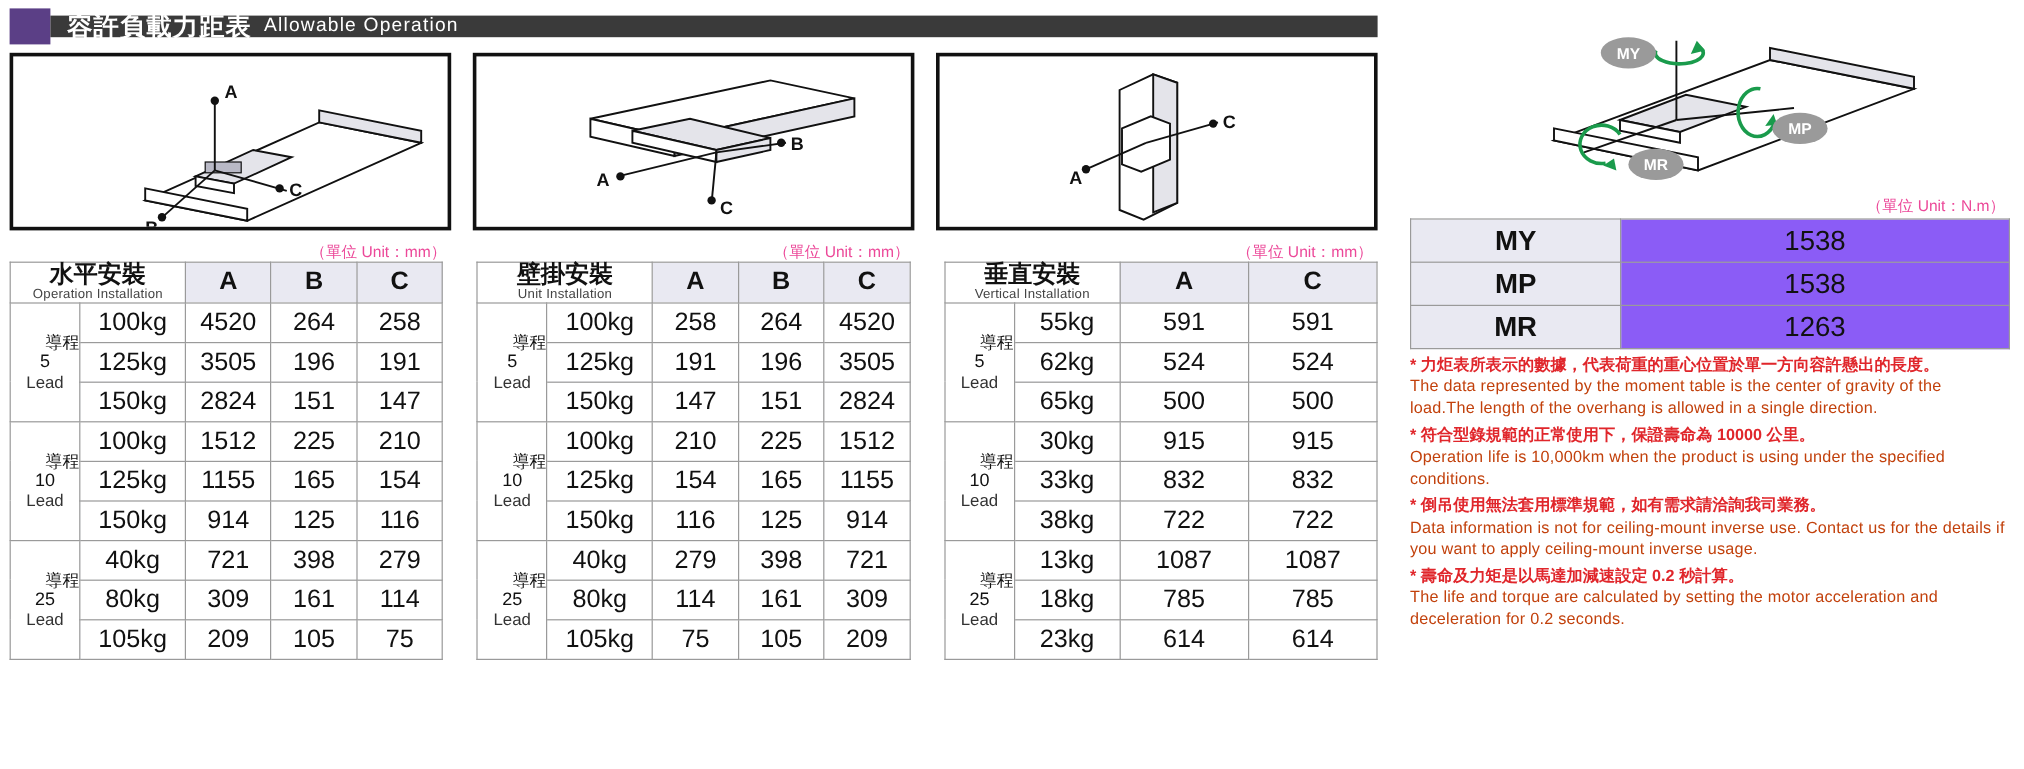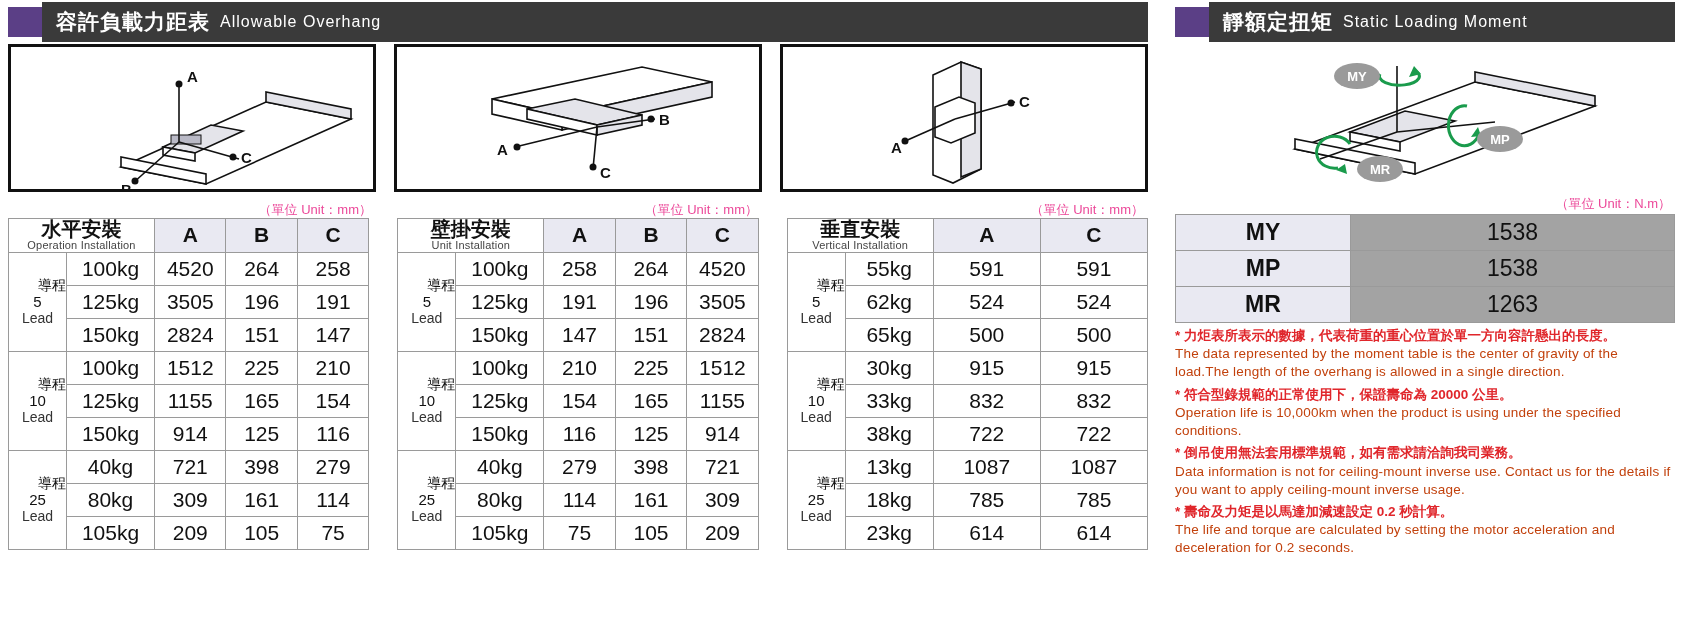--- a/index.html
+++ b/index.html
@@ -13,21 +13,21 @@
     overflow: hidden;
   }
   .page { position:relative; width:1687px; height:641px; }
 
   
   .sec-header { display:flex; align-items:center; height:32px; }
   .sec-header .accent {
     width: 34px; height: 30px; background:#5b3f86; flex:0 0 auto;
   }
   .sec-header .bar {
-    flex:1 1 auto; height:40px; background:#3a3a3a;
+    flex:1 1 auto; height:18px; background:#3a3a3a;
     display:flex; align-items:center; padding-left:14px; color:#fff;
   }
   .sec-header .cn { font-size:21px; font-weight:bold; letter-spacing:1px; }
   .sec-header .en { font-size:16px; margin-left:10px; letter-spacing:1px; }
 
   
   .left-block { position:absolute; left:8px; top:6px; width:1140px; }
   .figs { display:flex; gap:18px; margin-top:6px; }
   .fig {
     width: 368px; height: 148px; border:3px solid #111; background:#fff;
@@ -78,21 +78,21 @@
   
   .right-block { position:absolute; left:1175px; top:6px; width:500px; }
   .fig-r {
     width: 500px; height:148px; border:0; position:relative; margin-top:6px;
   }
   .mom-tbl { width:500px; table-layout:fixed; border-collapse:collapse; margin-top:2px;}
   .mom-tbl td {
     border:1px solid #9a9a9a; height:36px; text-align:center; font-size:23px;
   }
   .mom-tbl td.lbl { background:#e9e9f2; font-weight:bold; width:175px; }
-  .mom-tbl td.val { background:#a3a3a3; }
+  .mom-tbl td.val { background:#8b5cf6; }
 
   .notes { width:500px; }
   .note-cn { color:#e0262b; font-size:13.5px; font-weight:bold; margin-top:4px; line-height:1.35;}
   .note-en { color:#c2410c; font-size:13.5px; line-height:1.35; letter-spacing:0.2px;}
 
   
   .ln { stroke:#111; stroke-width:1.6; fill:none; }
   .body-f { fill:#ffffff; stroke:#111; stroke-width:1.6; }
   .body-g { fill:#e4e4ea; stroke:#111; stroke-width:1.6; }
   .lbl-t { font-family:"Liberation Sans", sans-serif; font-size:15px; font-weight:bold; fill:#111; }
@@ -106,21 +106,21 @@
 <body>
 
 <div class="page">
 
   <div class="left-block">
 
     <div class="sec-header">
       <div class="accent"></div>
       <div class="bar">
         <span class="cn">容許負載力距表</span>
-        <span class="en">Allowable Overhang</span>
+        <span class="en">Allowable Operation</span>
       </div>
     </div>
 
     <div class="figs">
 
       <div class="fig">
         <svg width="362" height="142" viewBox="0 0 362 142">
           <polygon class="body-f" points="110,120 255,55 340,72 195,137"></polygon>
           <polygon class="body-g" points="255,55 340,72 340,62 255,45"></polygon>
           <polygon class="body-f" points="110,120 110,110 195,127 195,137"></polygon>
@@ -457,27 +457,20 @@
           </tr>
         </tbody>
           </table>
       </div>
 
     </div>
   </div>
 
   <div class="right-block">
 
-    <div class="sec-header">
-      <div class="accent"></div>
-      <div class="bar">
-        <span class="cn">靜額定扭矩</span>
-        <span class="en">Static Loading Moment</span>
-      </div>
-    </div>
 
     <div class="fig-r">
       <svg width="500" height="148" viewBox="0 0 500 148">
         <polygon class="body-f" points="120,105 300,38 420,62 240,130"></polygon>
         <polygon class="body-g" points="300,38 420,62 420,52 300,28"></polygon>
         <polygon class="body-f" points="120,105 120,95 240,119 240,130"></polygon>
         <polygon class="body-g" points="175,88 230,67 280,77 225,98"></polygon>
         <polygon class="body-f" points="175,88 175,97 225,107 225,98"></polygon>
 
         <line class="ln" x1="222" y1="88" x2="222" y2="22"></line>
@@ -515,21 +508,21 @@
       <tr>
         <td class="lbl">MR</td>
         <td class="val">1263</td>
       </tr>
     </tbody>
       </table>
 
     <div class="notes">
       <div class="note-cn">* 力炬表所表示的數據，代表荷重的重心位置於單一方向容許懸出的長度。</div>
       <div class="note-en">The data represented by the moment table is the center of gravity of the load.The length of the overhang is allowed in a single direction.</div>
-      <div class="note-cn">* 符合型錄規範的正常使用下，保證壽命為 20000 公里。</div>
+      <div class="note-cn">* 符合型錄規範的正常使用下，保證壽命為 10000 公里。</div>
       <div class="note-en">Operation life is 10,000km when the product is using under the specified conditions.</div>
       <div class="note-cn">* 倒吊使用無法套用標準規範，如有需求請洽詢我司業務。</div>
       <div class="note-en">Data information is not for ceiling-mount inverse use. Contact us for the details if you want to apply ceiling-mount inverse usage.</div>
       <div class="note-cn">* 壽命及力矩是以馬達加減速設定 0.2 秒計算。</div>
       <div class="note-en">The life and torque are calculated by setting the motor acceleration and deceleration for 0.2 seconds.</div>
     </div>
   </div>
 
 </div>
 

